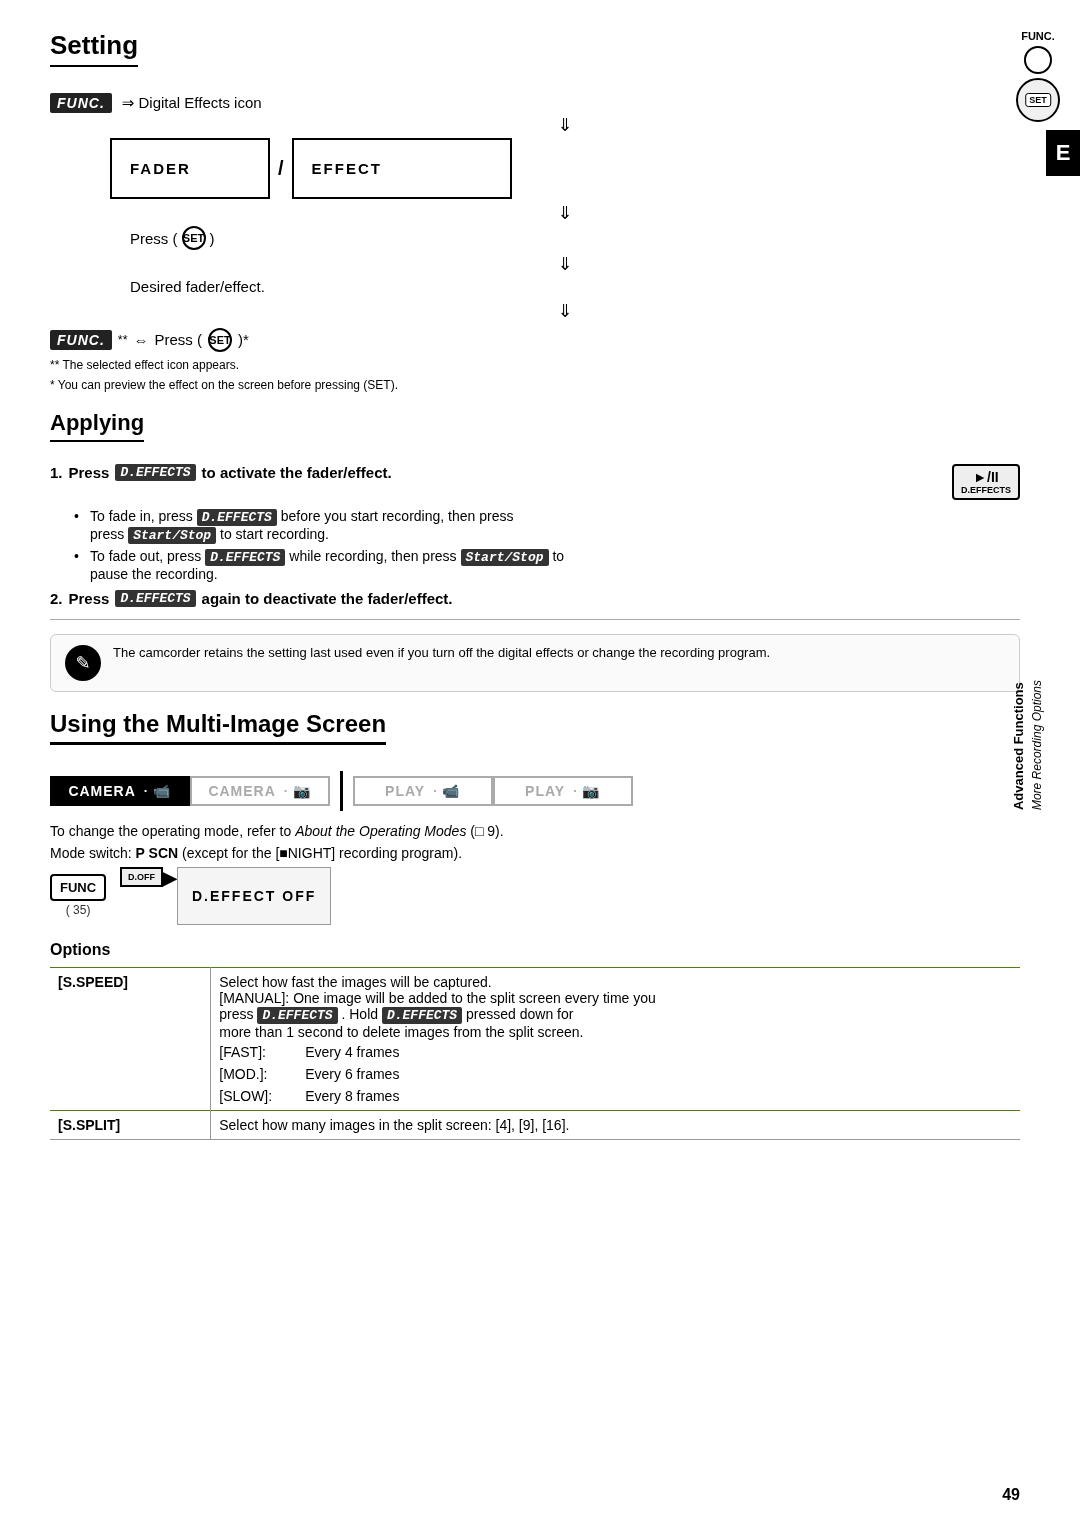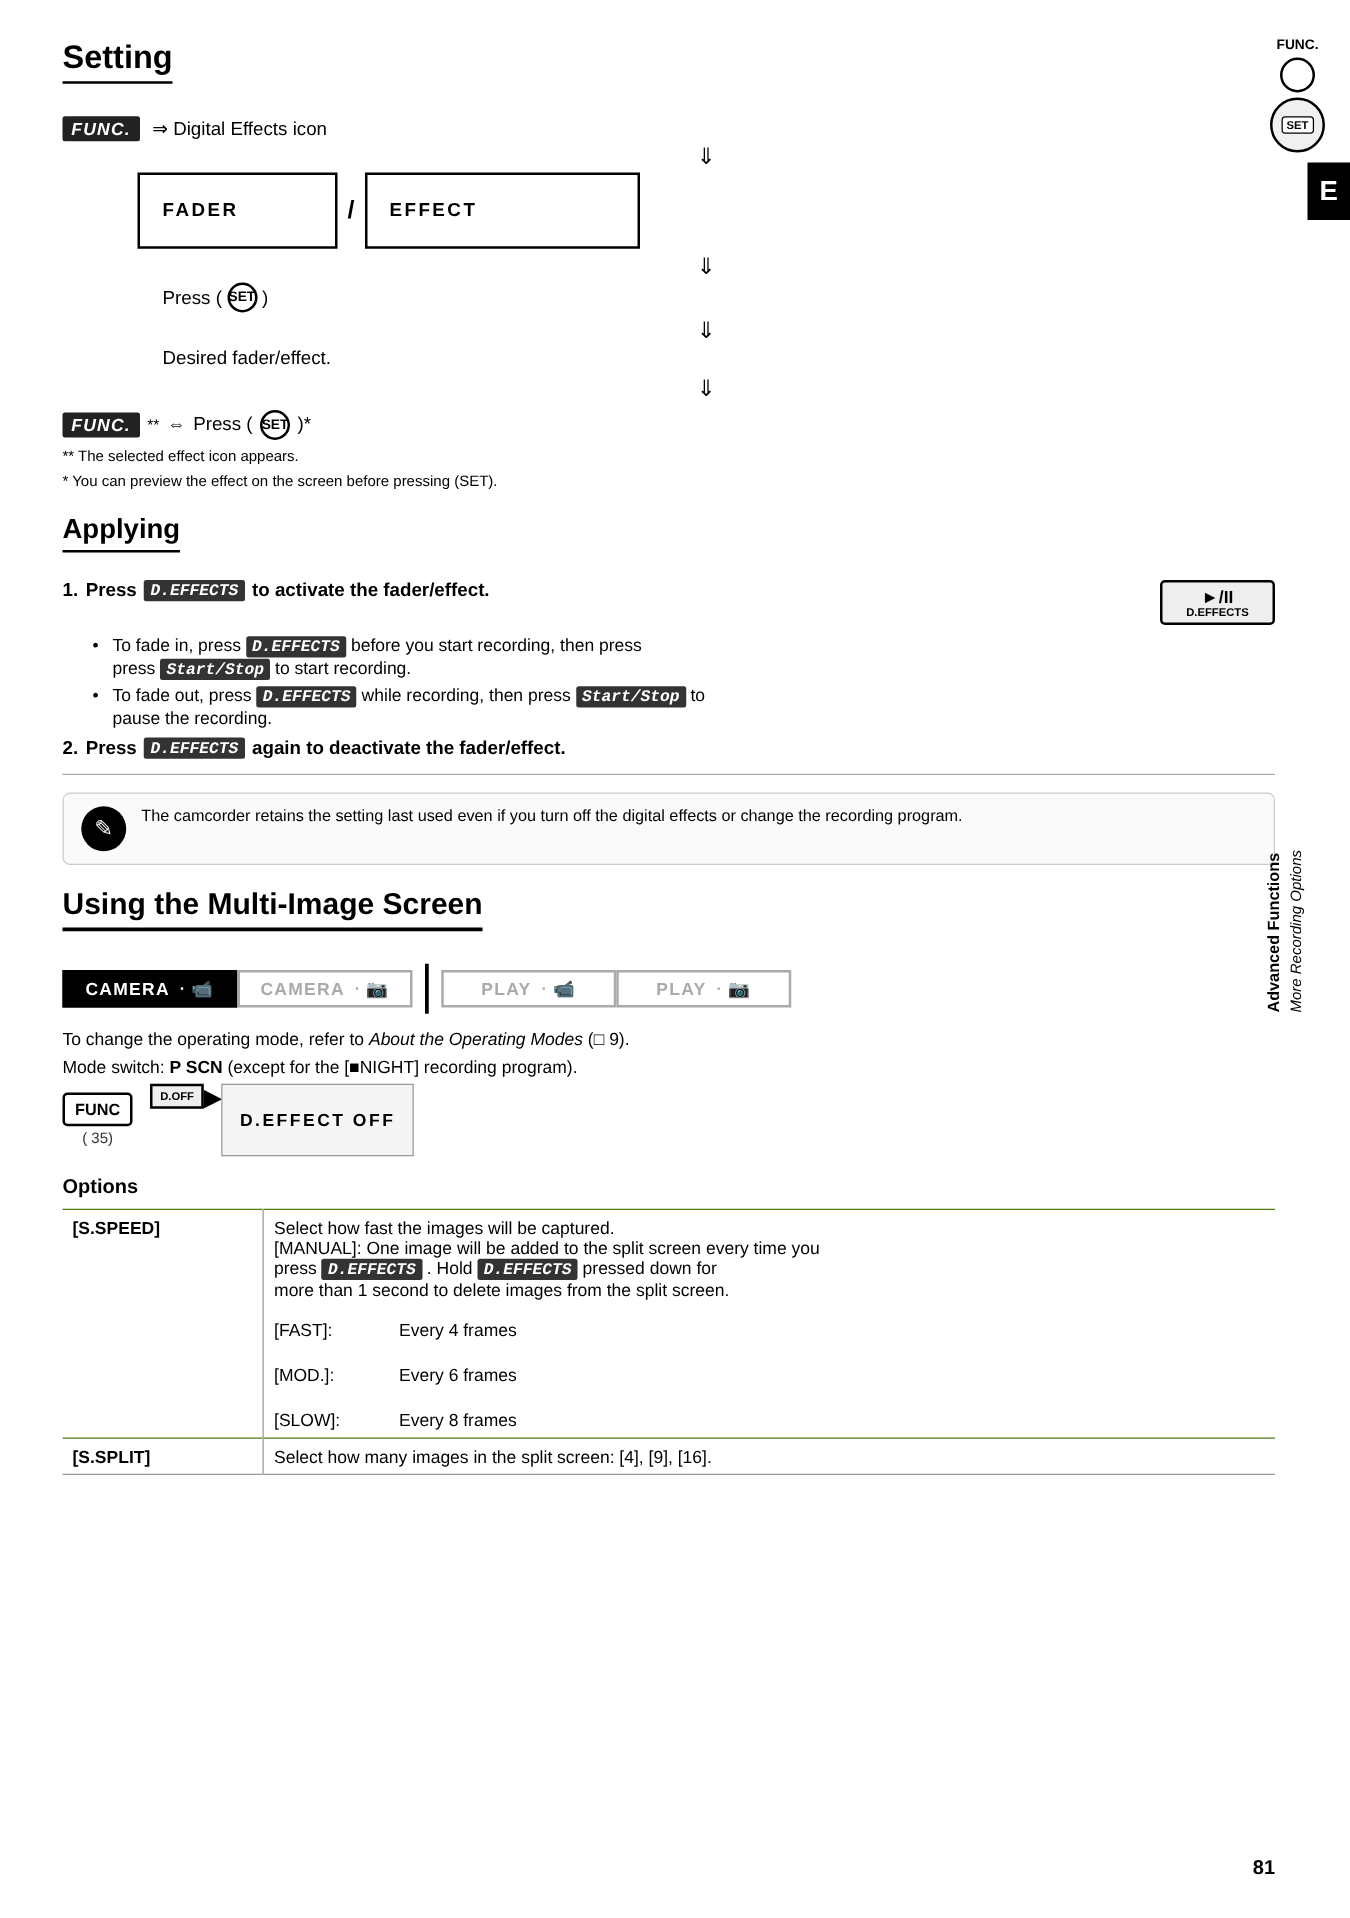--- a/index.html
+++ b/index.html
@@ -219,21 +219,21 @@
     }
 
     
     .deffects-btn-icon {
       display: inline-flex;
       flex-direction: column;
       align-items: center;
       justify-content: center;
       border: 2px solid #000;
       border-radius: 4px;
-      padding: 3px 19px;
+      padding: 3px 7px;
       font-size: 11px;
       font-weight: bold;
       background: #eee;
       vertical-align: middle;
       margin-left: 10px;
     }
     .deffects-btn-icon .play-pause {
       font-size: 14px;
       font-weight: bold;
     }
@@ -590,21 +590,21 @@
 
   <table class="options-table">
     <tbody>
       <tr>
         <td>[S.SPEED]</td>
         <td>
           <span>Select how fast the images will be captured.</span><br>
           <span>[MANUAL]: One image will be added to the split screen every time you</span><br>
           <span>press </span><span class="deffects">D.EFFECTS</span><span> . Hold </span><span class="deffects">D.EFFECTS</span><span> pressed down for</span><br>
           <span>more than 1 second to delete images from the split screen.</span><br>
-          <div style="display:grid; grid-template-columns: 80px 1fr; gap:20px; margin-top:16px;">
+          <div style="display:grid; grid-template-columns: 80px 1fr; gap:6px; margin-top:4px;">
             <span>[FAST]:</span>
             <span>Every 4 frames</span>
             <span>[MOD.]:</span>
             <span>Every 6 frames</span>
             <span>[SLOW]:</span>
             <span>Every 8 frames</span>
           </div>
         </td>
       </tr>
       <tr>
@@ -613,13 +613,13 @@
       </tr>
     </tbody>
   </table>
 </div>
 
 <div class="right-sidebar">
   <span class="adv">Advanced Functions</span>
   <span class="more">More Recording Options</span>
 </div>
 
-<div class="page-number">81</div>
+<div class="page-number">49</div>
 
 </body></html>

